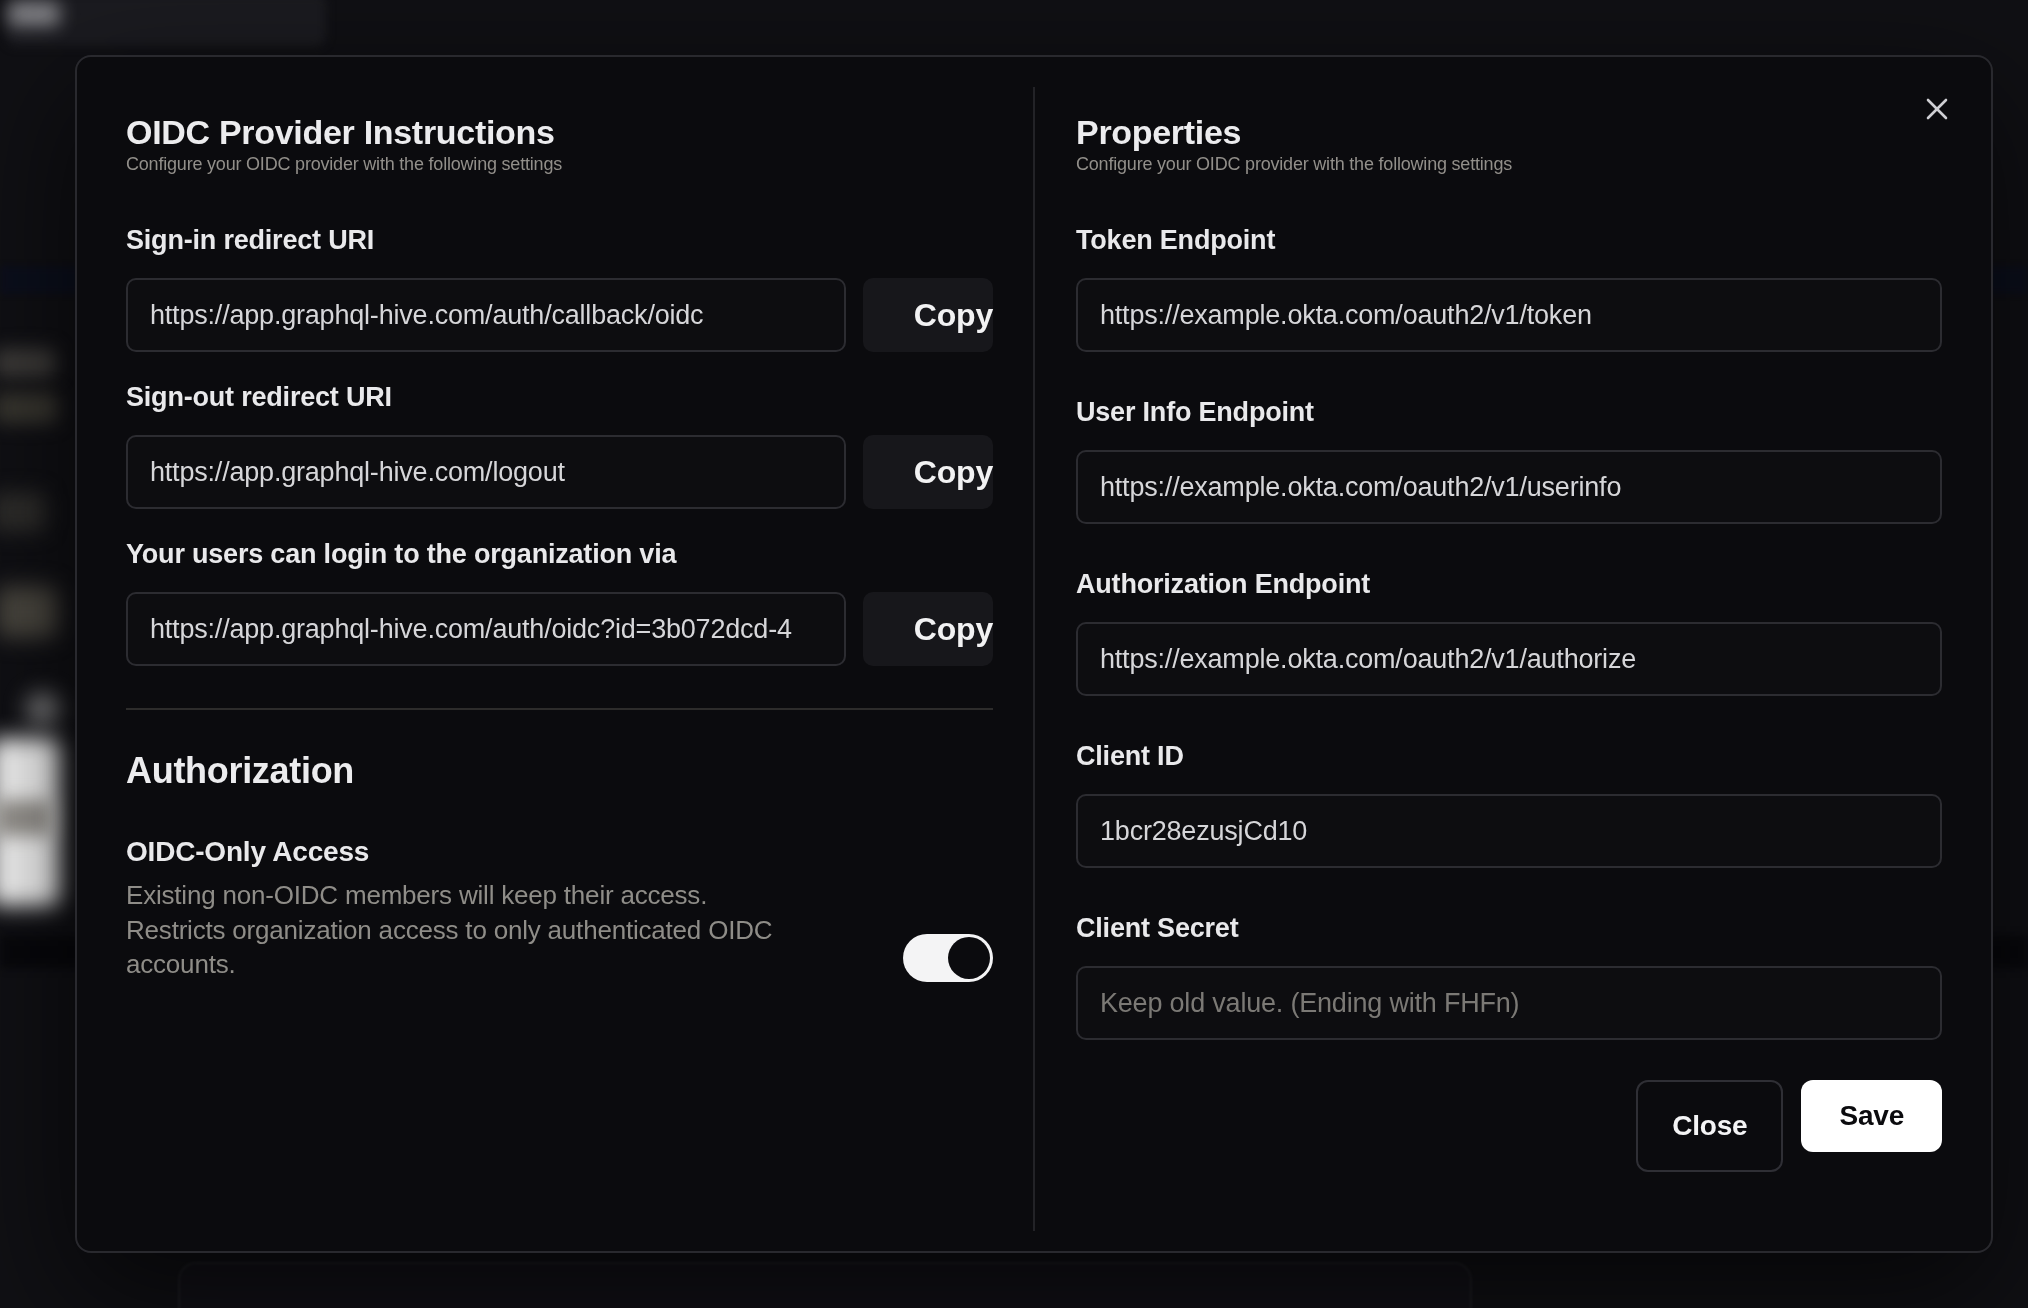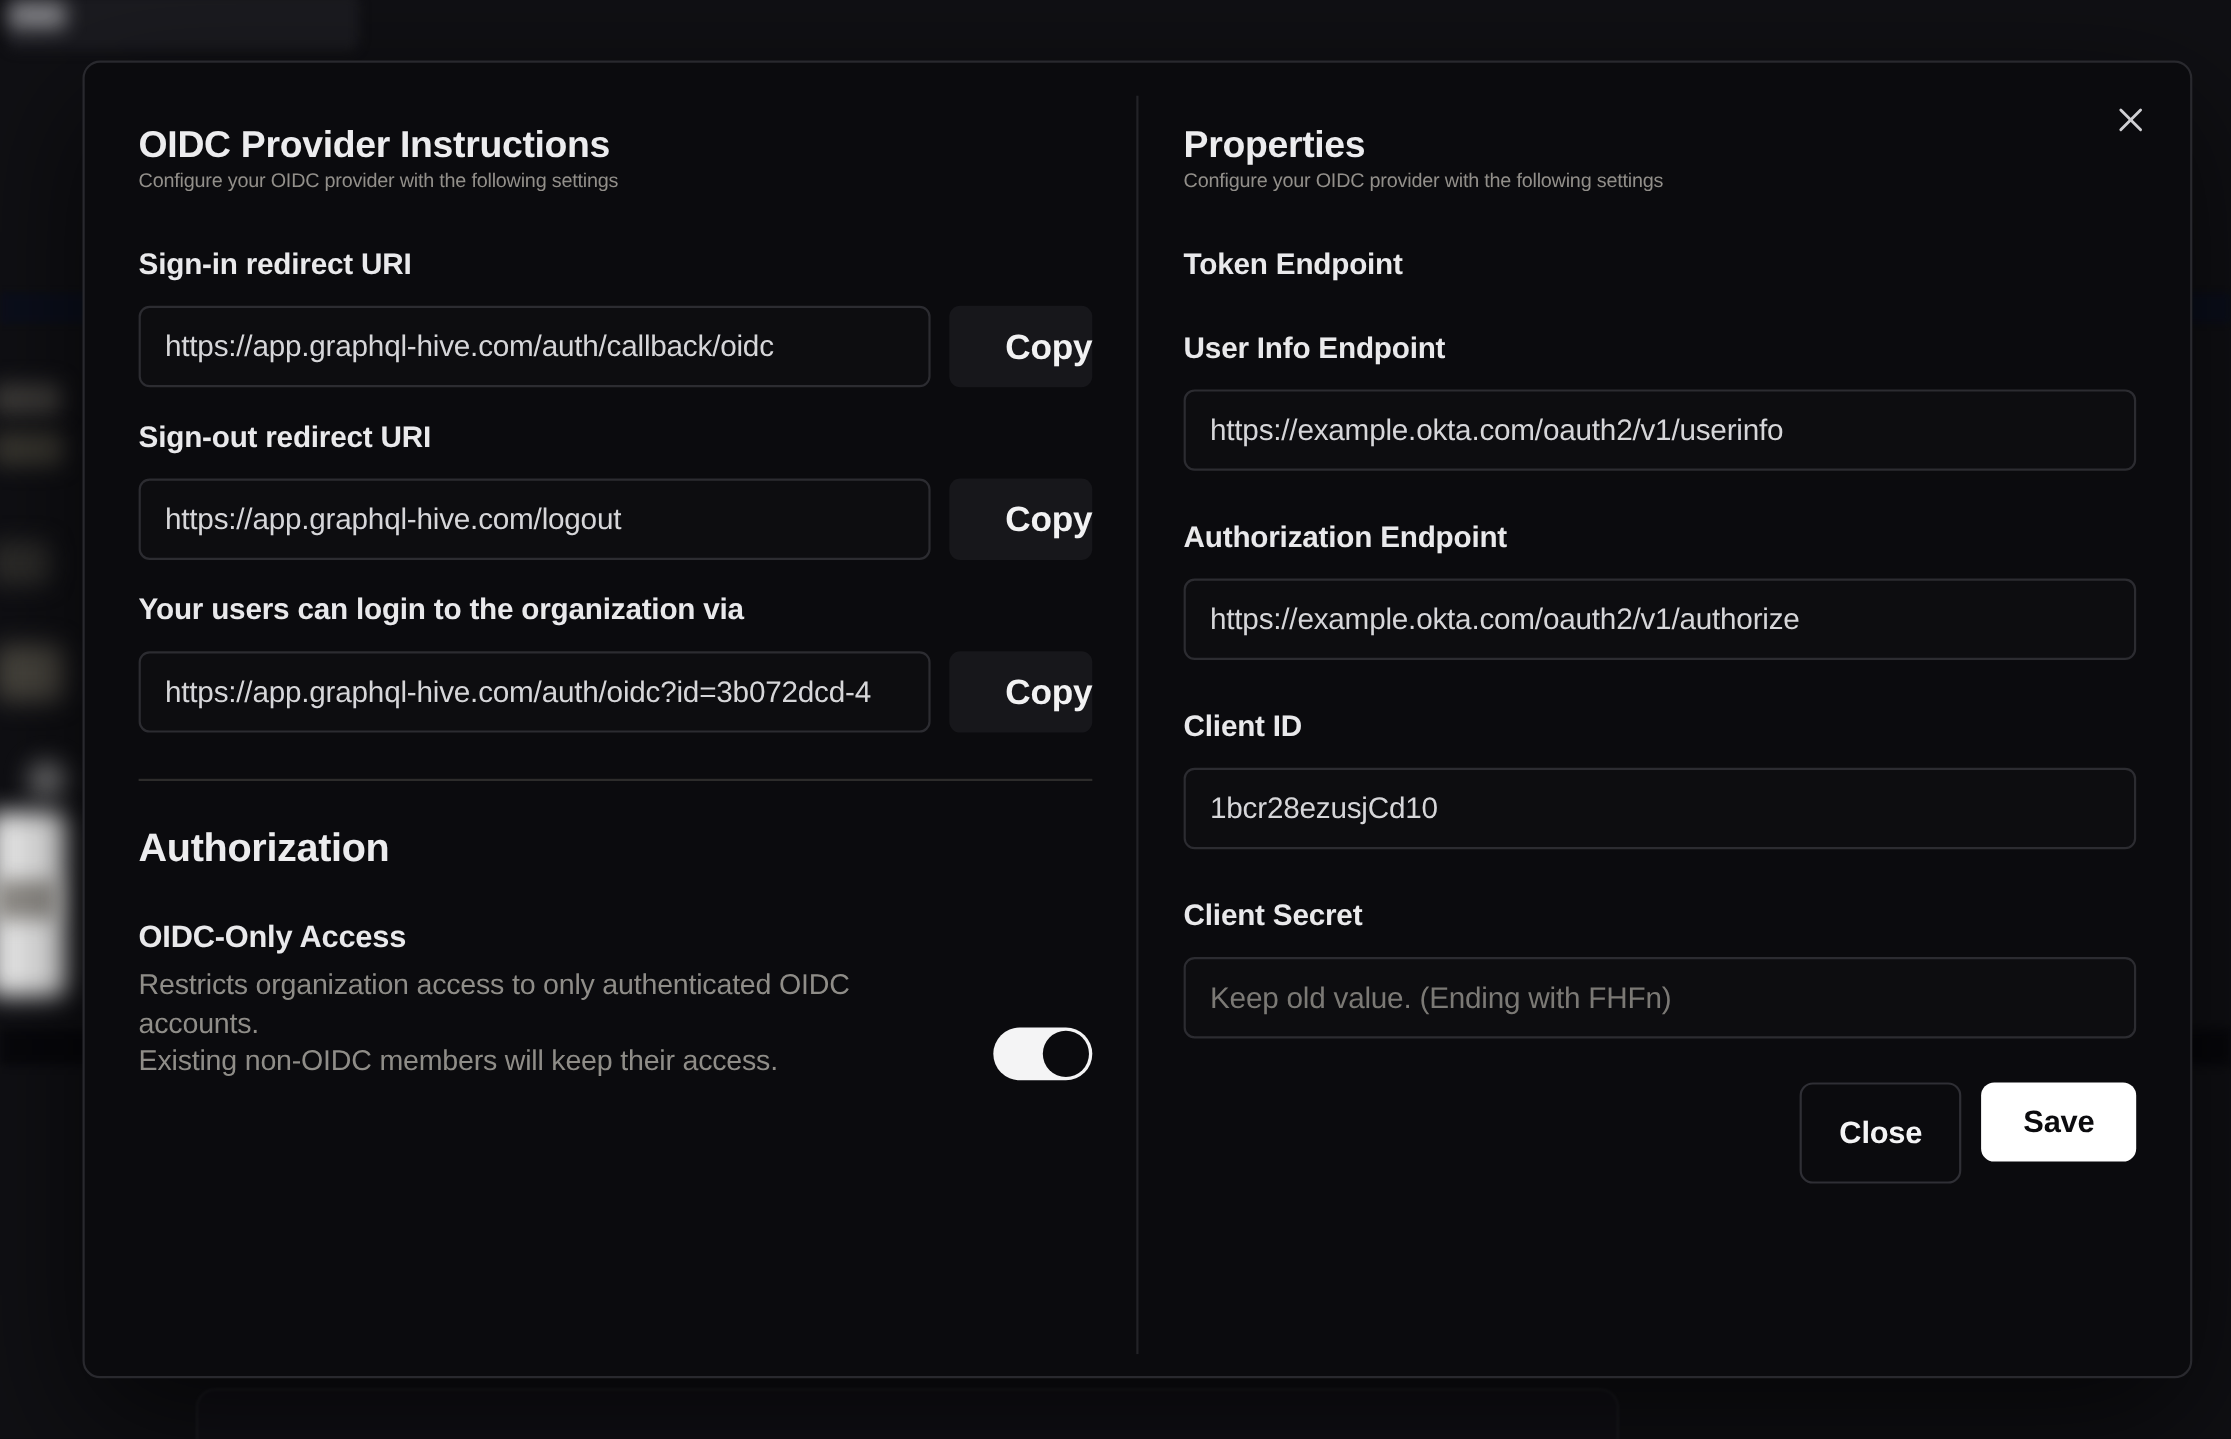--- a/index.html
+++ b/index.html
@@ -137,37 +137,40 @@
     </div>
 
     <div class="h-divider"></div>
 
     <div class="restrictions-title">Authorization</div>
 
     <div class="oidc-row">
       <div class="oidc-text">
         <div class="oidc-label">OIDC-Only Access</div>
         <div class="oidc-desc">
+          <div>Existing non-OIDC members will keep their access.</div>
           <div>Restricts organization access to only authenticated OIDC accounts.</div>
-          <div>Existing non-OIDC members will keep their access.</div>
         </div>
       </div>
       <button class="toggle on">
         <span class="thumb"></span>
       </button>
     </div>
   </div>
 
   <div class="v-divider"></div>
 
   <div class="pane-right">
     <div class="pane-title">Properties</div>
     <div class="pane-subtitle">Configure your OIDC provider with the following settings</div>
 
     <div class="field-label fl-first">Token Endpoint</div>
+    <div class="input-row">
+      <input class="text-input w-full" type="text" value="https://example.okta.com/oauth2/v1/token" style="">
+    </div>
 
     <div class="field-label fl-next-r">User Info Endpoint</div>
     <div class="input-row">
       <input class="text-input w-full" type="text" value="https://example.okta.com/oauth2/v1/userinfo" style="">
     </div>
 
     <div class="field-label fl-next-r">Authorization Endpoint</div>
     <div class="input-row">
       <input class="text-input w-full" type="text" value="https://example.okta.com/oauth2/v1/authorize" style="">
     </div>

